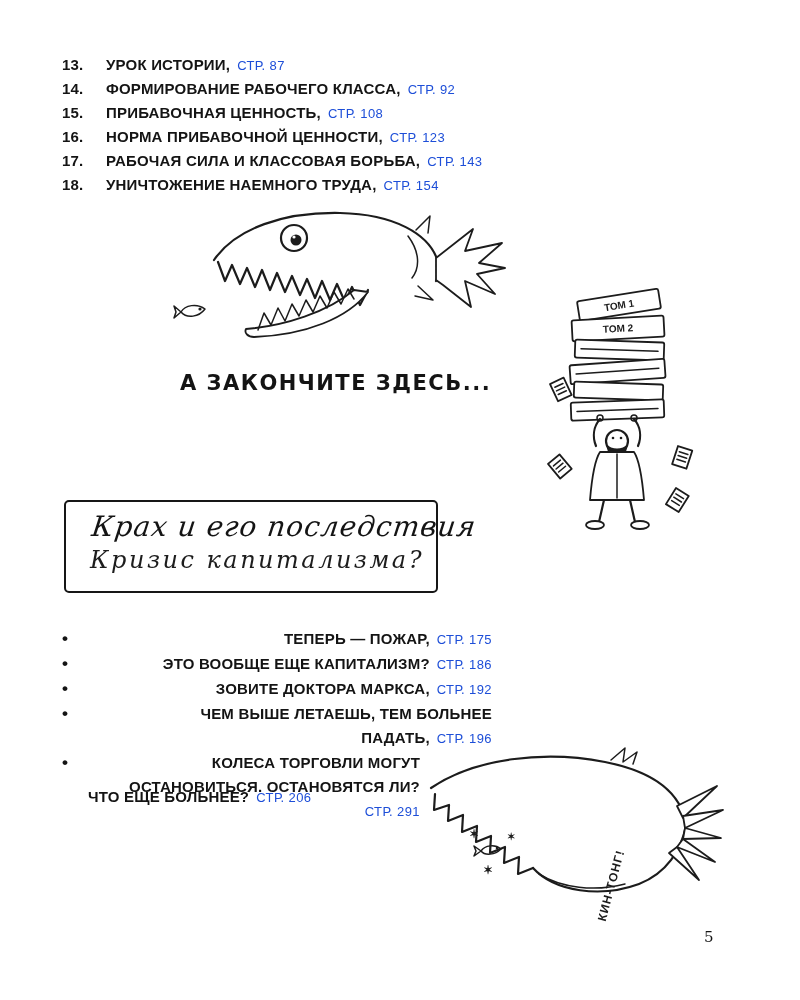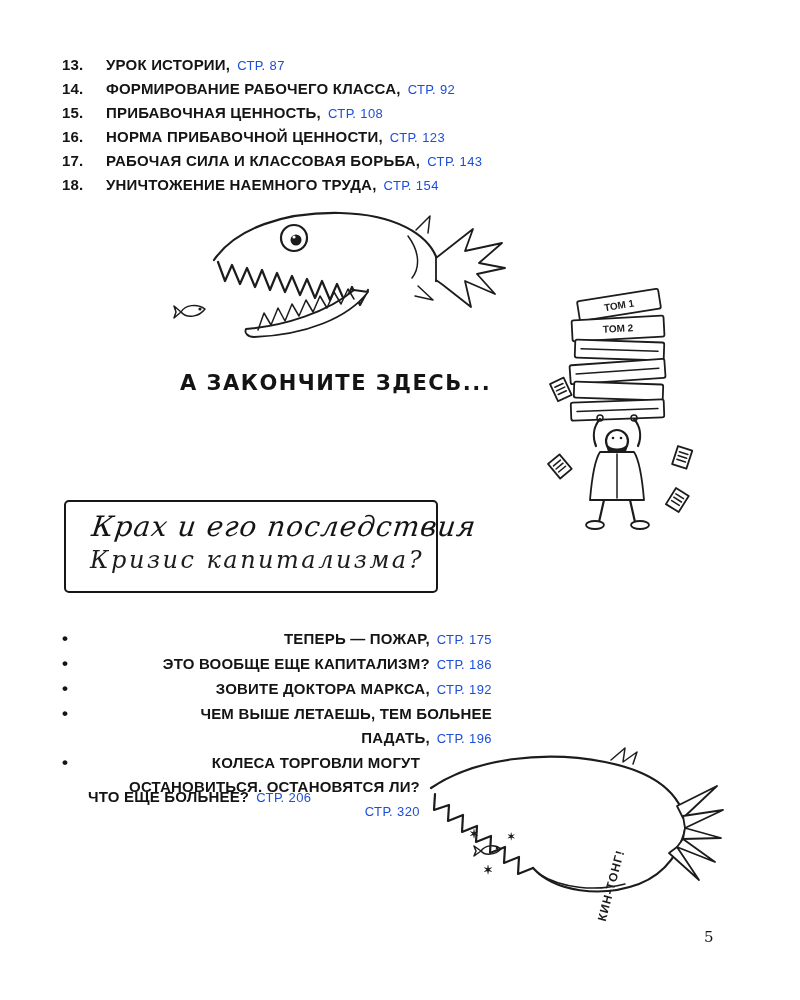--- a/index.html
+++ b/index.html
@@ -197,21 +197,21 @@
     <li>
       <span class="bullet">•</span>
       <span class="text"><span>ЗОВИТЕ ДОКТОРА МАРКСА,</span><span class="pageref">СТР. 192</span></span>
     </li>
     <li>
       <span class="bullet">•</span>
       <span class="text"><span>ЧЕМ ВЫШЕ ЛЕТАЕШЬ, ТЕМ БОЛЬНЕЕ ПАДАТЬ,</span><span class="pageref">СТР. 196</span></span>
     </li>
     <li class="two-line">
       <span class="bullet">•</span>
-      <span class="text"><span>КОЛЕСА ТОРГОВЛИ МОГУТ ОСТАНОВИТЬСЯ. ОСТАНОВЯТСЯ ЛИ?</span><span class="pageref">СТР. 320</span></span>
+      <span class="text"><span>КОЛЕСА ТОРГОВЛИ МОГУТ ОСТАНОВИТЬСЯ. ОСТАНОВЯТСЯ ЛИ?</span><span class="pageref">СТР. 291</span></span>
     </li>
   </ul>
 
   <div class="read-more">
     <span>ЧТО ЕЩЕ БОЛЬНЕЕ?</span><span class="pageref">СТР. 206</span>
   </div>
 
   <svg class="illu illu-botfish" viewBox="0 0 312 186" aria-hidden="true">
     <g>
       <path class="ink" d="M16,42 C60,12 130,4 190,16 C240,26 266,48 271,78"></path>

